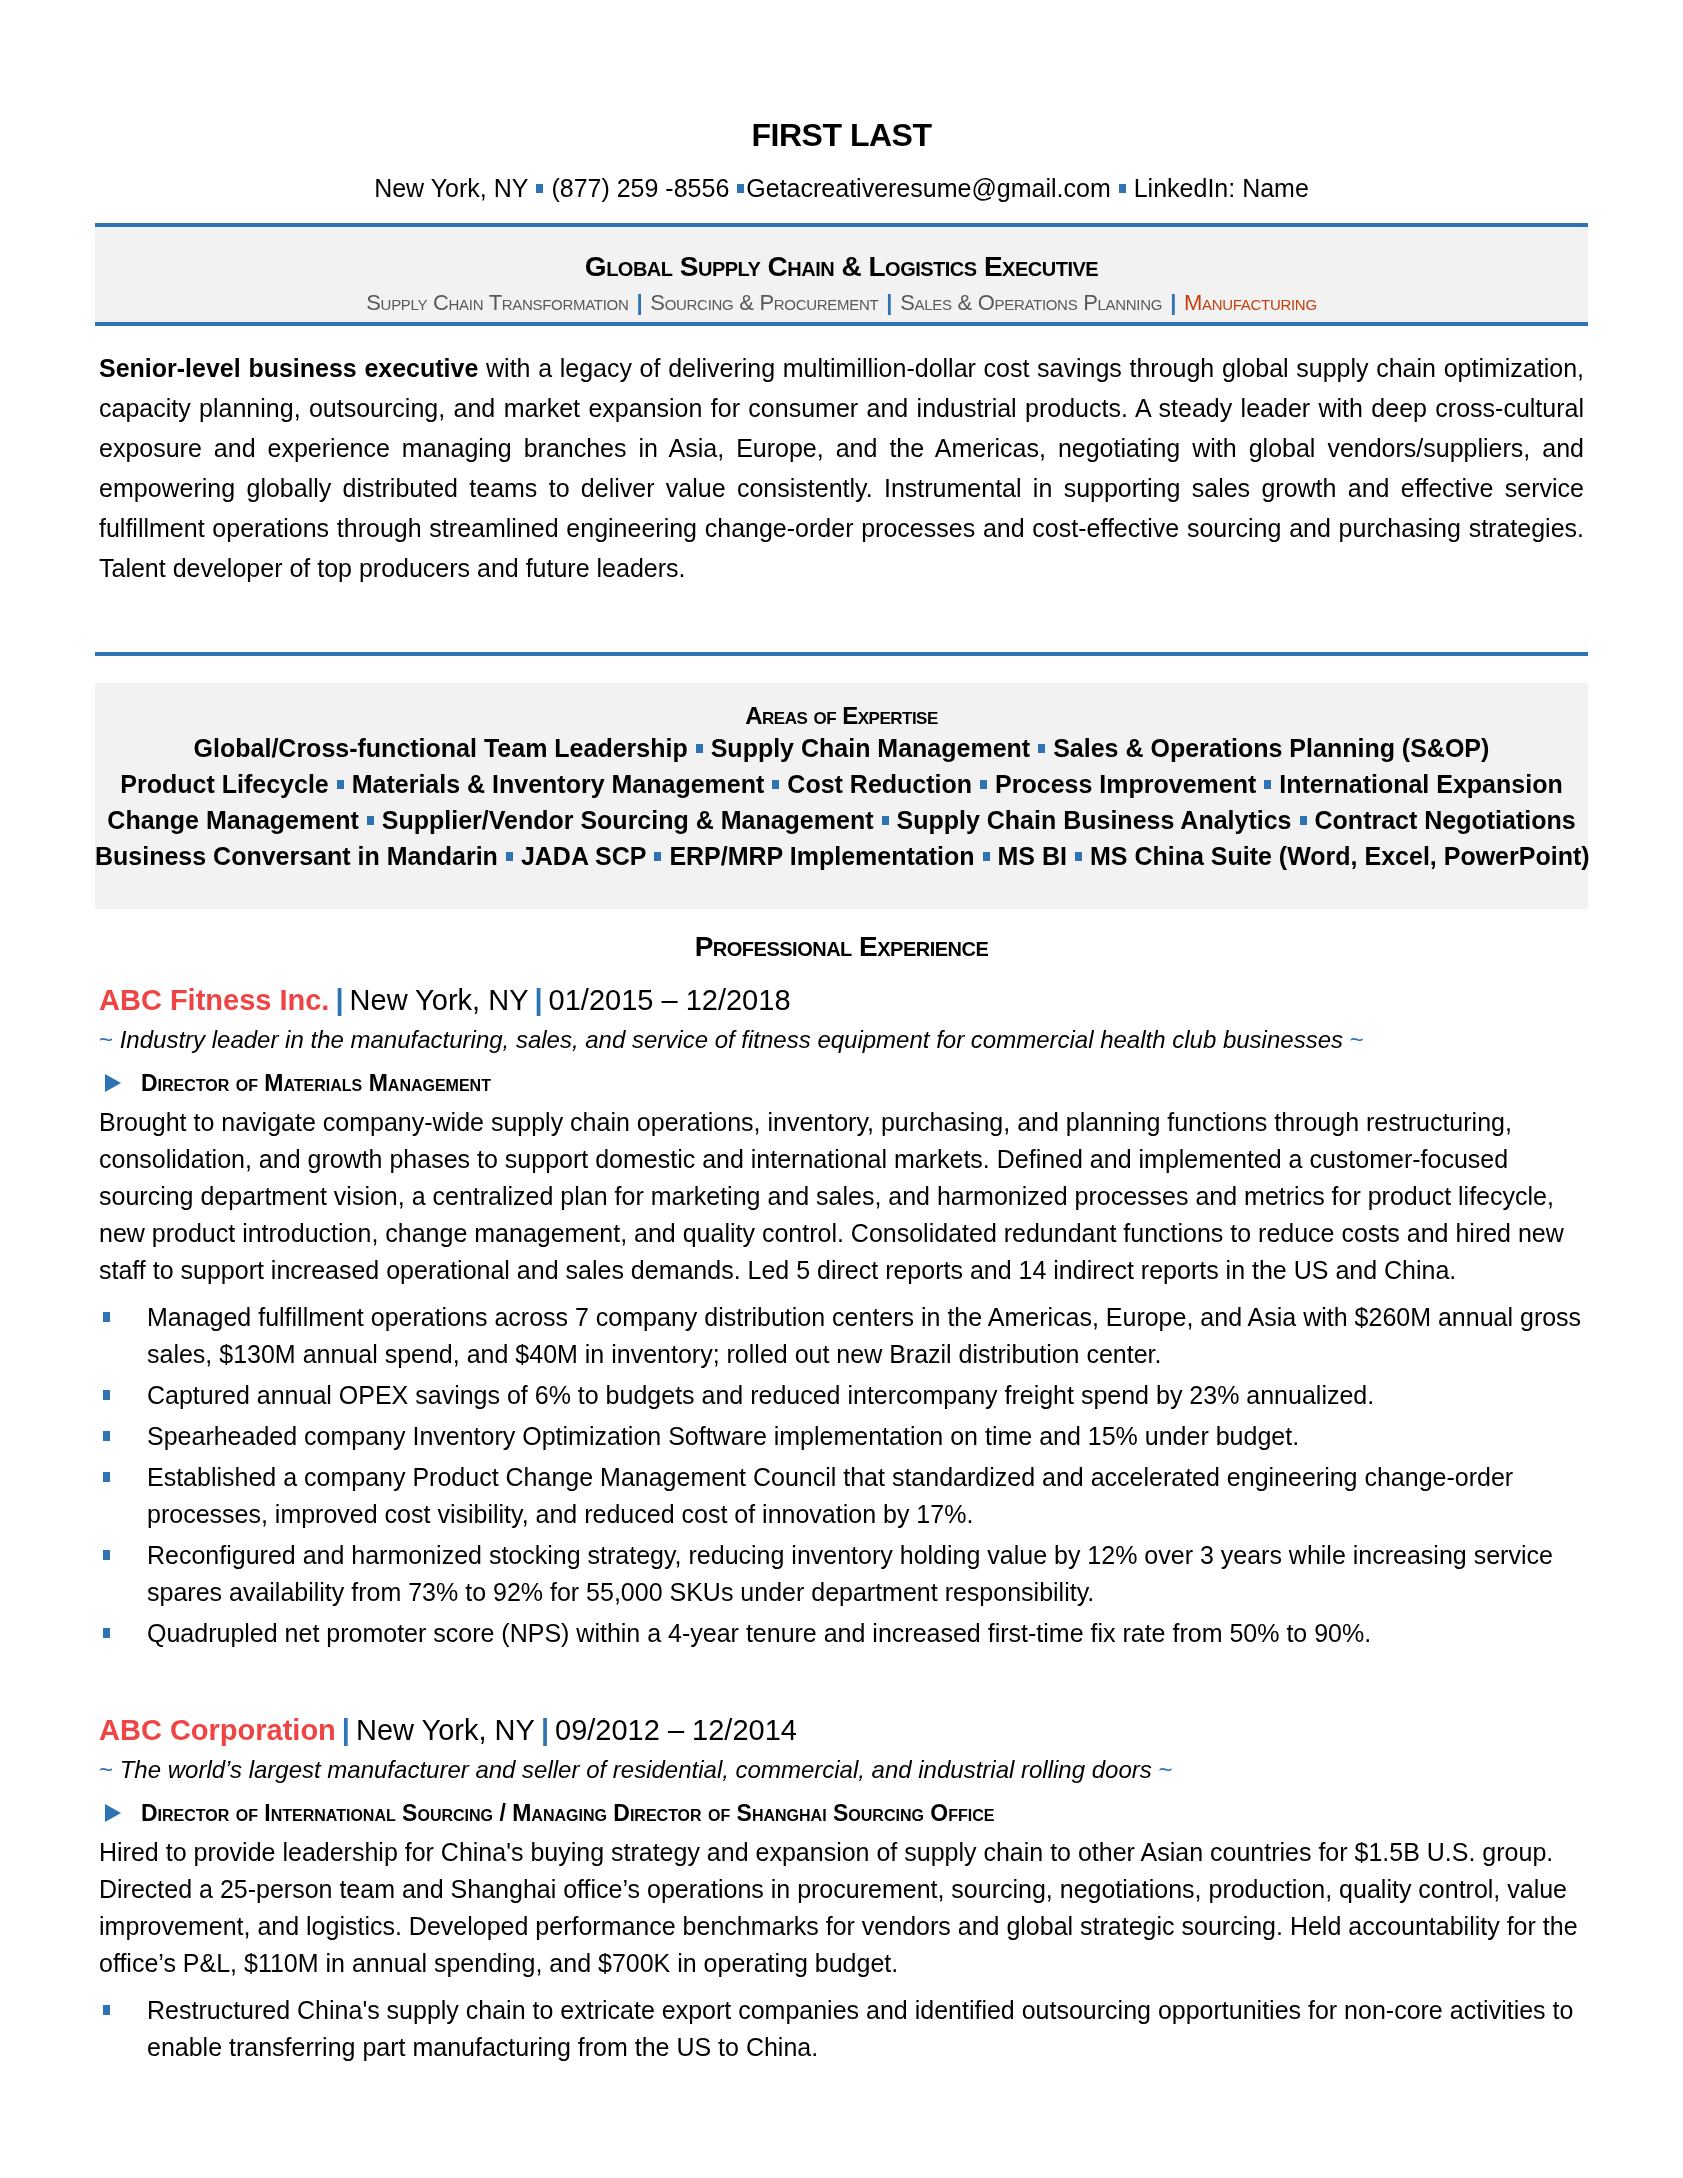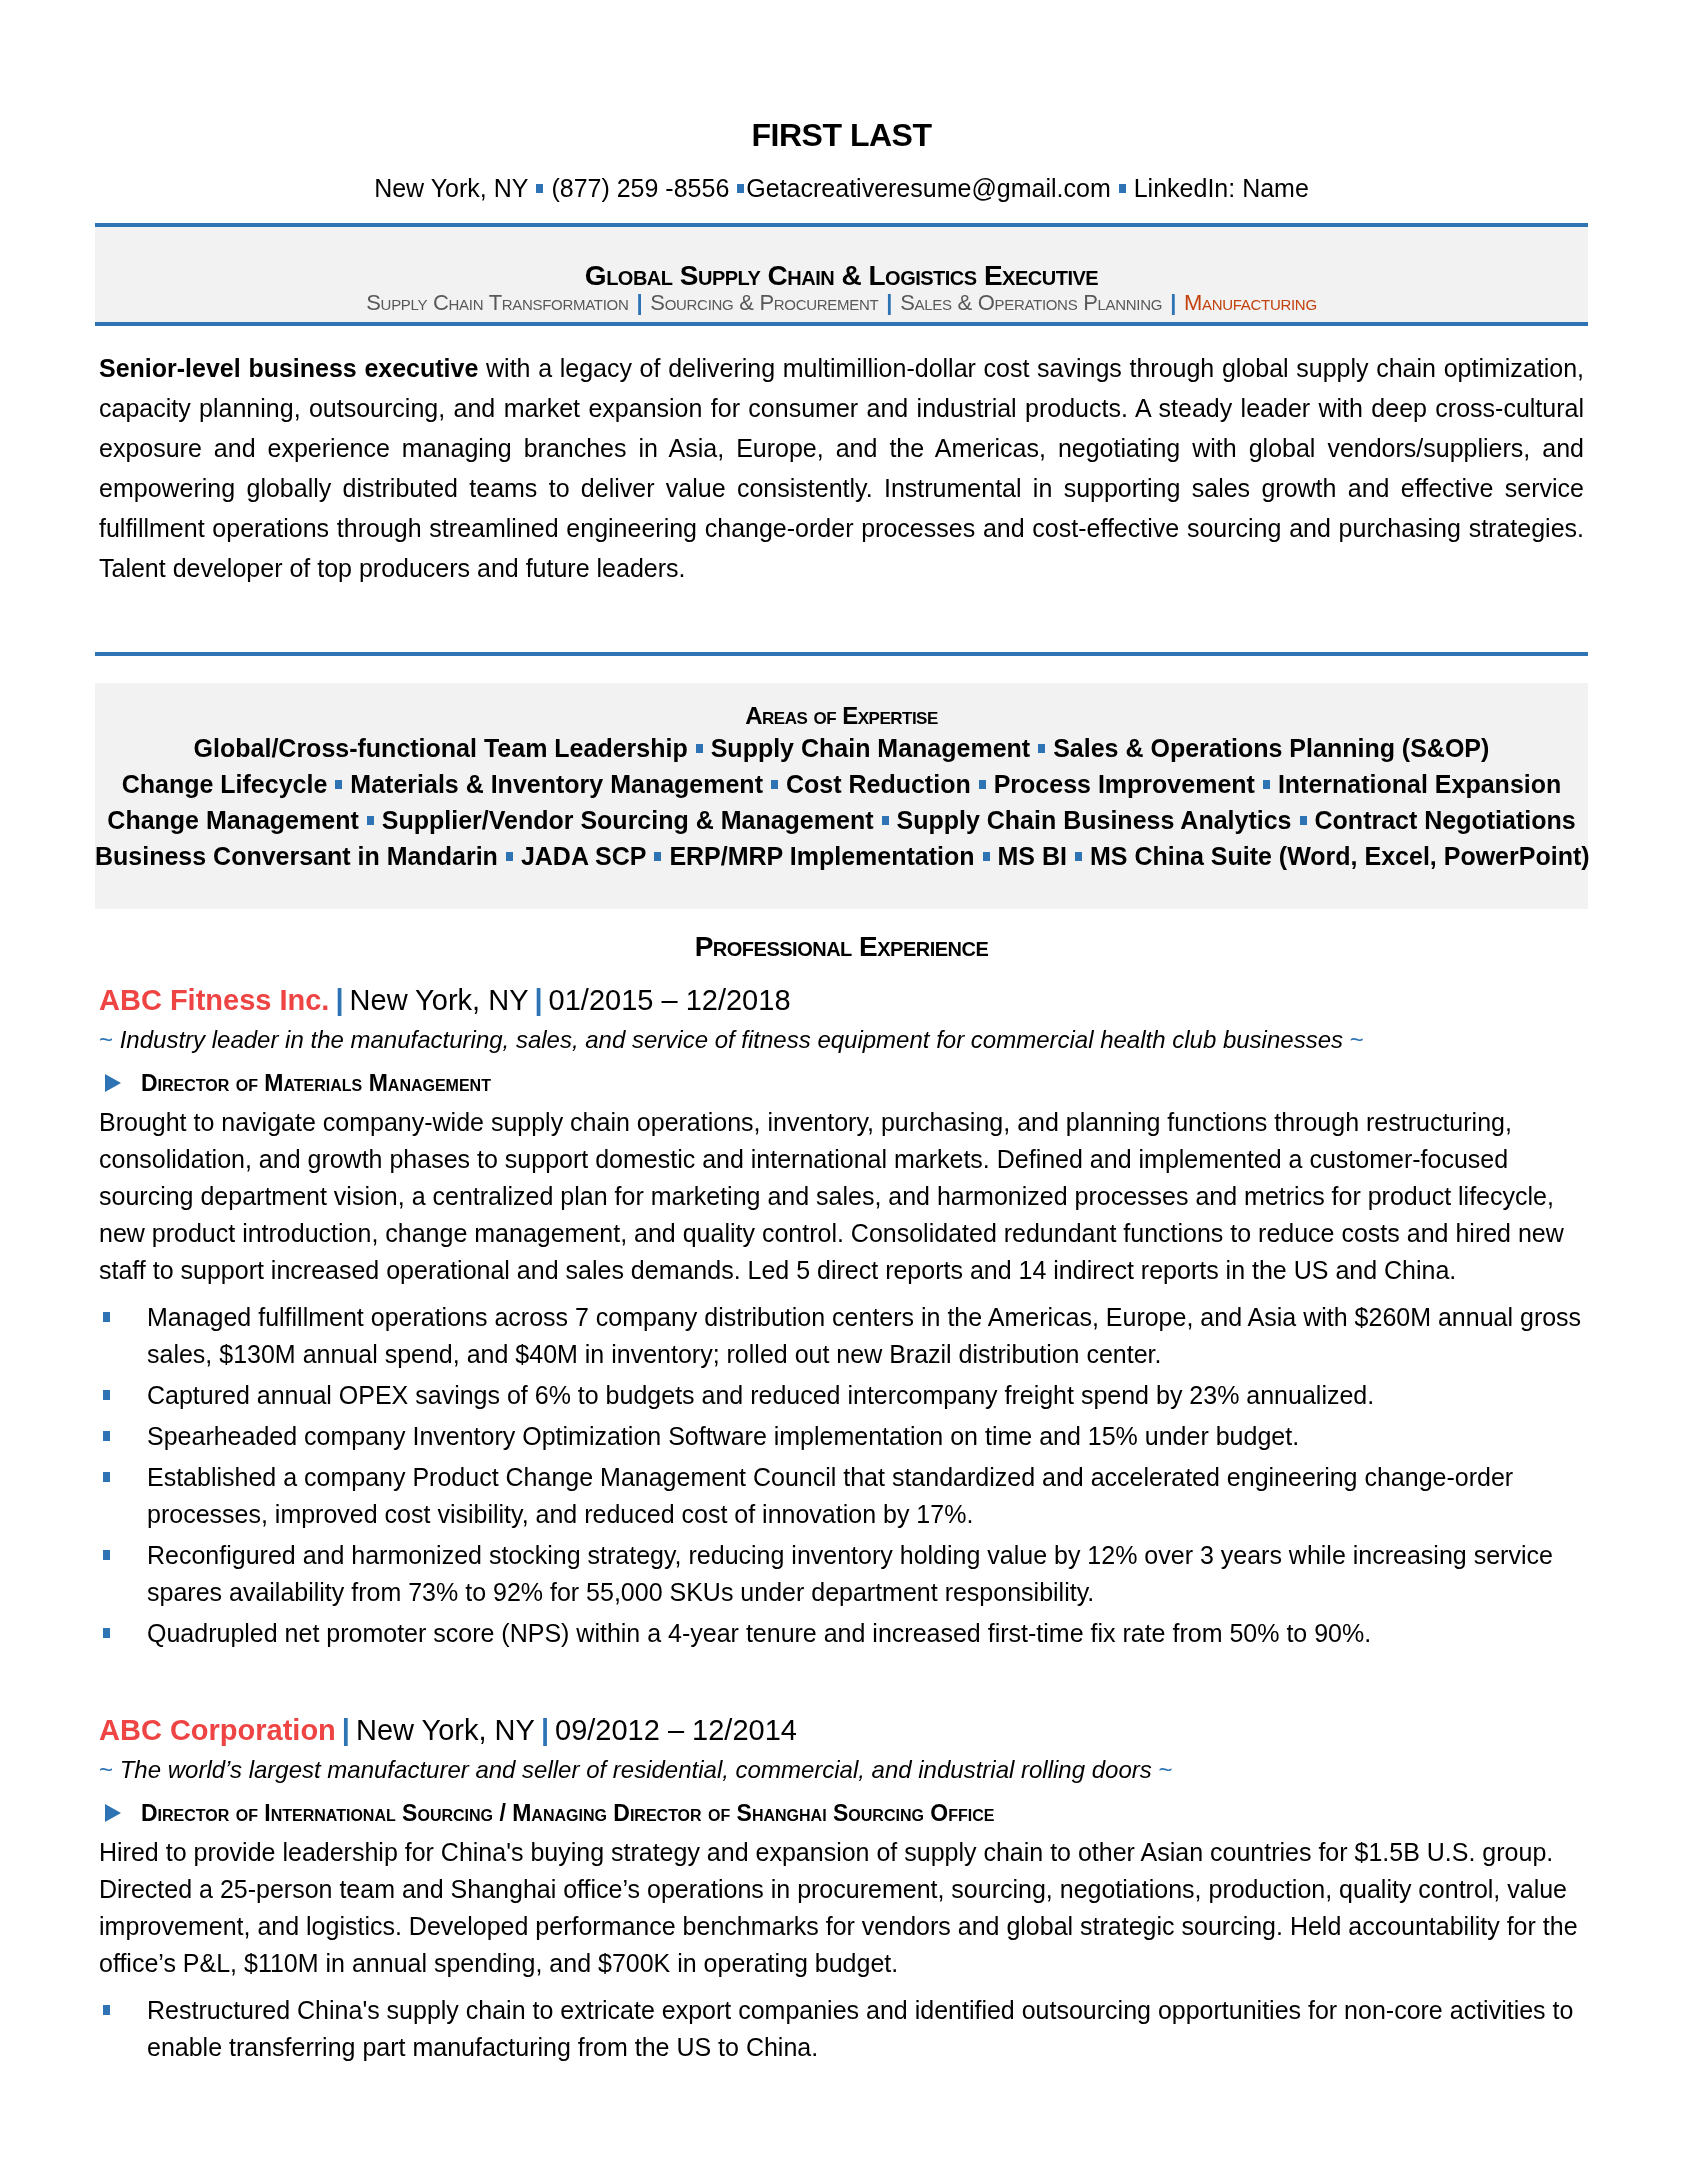--- a/index.html
+++ b/index.html
@@ -4,21 +4,21 @@
 <style>
   * { box-sizing: border-box; margin: 0; padding: 0; }
   html, body { width: 1683px; height: 2178px; background: #ffffff; }
   body { font-family: "Liberation Sans", sans-serif; color: #000; position: relative; overflow: hidden; }
   .page { position: absolute; left: 95px; top: 0; width: 1493px; }
   .name { position: absolute; top: 117px; left: 0; width: 100%; text-align: center; font-weight: bold; font-size: 32px; letter-spacing: -0.5px; }
   .contact { position: absolute; top: 174px; left: 0; width: 100%; text-align: center; font-size: 25px; }
   .sq { display: inline-block; width: 7px; height: 9px; background: #2e74b5; margin: 0 8px 3px 8px; vertical-align: middle; }
   .rule { position: absolute; left: 0; width: 100%; height: 4px; background: #2e74b5; }
   .banner { position: absolute; top: 227px; left: 0; width: 100%; height: 97px; background: #f2f2f2; }
-  .banner-title { position: absolute; top: 24px; left: 0; width: 100%; text-align: center; font-weight: bold; font-size: 28px; font-variant: small-caps; letter-spacing: -0.5px; margin-top: 9px; }
+  .banner-title { position: absolute; top: 24px; left: 0; width: 100%; text-align: center; font-weight: bold; font-size: 28px; font-variant: small-caps; letter-spacing: -0.5px; }
   .banner-sub { position: absolute; top: 63px; left: 0; width: 100%; text-align: center; font-size: 22px; font-variant: small-caps; color: #595959; letter-spacing: -0.3px; }
   .banner-sub .last { color: #c2410c; }
   .pipe { color: #2e74b5; font-weight: bold; margin: 0 8px; }
   .summary { position: absolute; top: 348px; left: 4px; width: 1485px; font-size: 25px; line-height: 40px; text-align: justify; }
   .summary b { font-weight: bold; }
   .expertise { position: absolute; top: 683px; left: 0; width: 100%; height: 226px; background: #f2f2f2; text-align: center; }
   .exp-title { padding-top: 19px; font-weight: bold; font-size: 24px; font-variant: small-caps; letter-spacing: -0.5px; }
   .exp-line { font-size: 25px; line-height: 36px; white-space: nowrap; font-weight: bold; }
   .exp-line:first-of-type { margin-top: 8px; }
   .section-title { position: absolute; top: 931px; left: 0; width: 100%; text-align: center; font-weight: bold; font-size: 28px; font-variant: small-caps; letter-spacing: -0.5px; }
@@ -58,21 +58,21 @@
   <div class="summary"><b>Senior-level business executive</b><span> with a legacy of delivering multimillion-dollar cost savings through global supply chain optimization, capacity planning, outsourcing, and market expansion for consumer and industrial products. A steady leader with deep cross-cultural exposure and experience managing branches in Asia, Europe, and the Americas, negotiating with global vendors/suppliers, and empowering globally distributed teams to deliver value consistently. Instrumental in supporting sales growth and effective service fulfillment operations through streamlined engineering change-order processes and cost-effective sourcing and purchasing strategies. Talent developer of top producers and future leaders.</span></div>
 
   <div class="rule" style="top:652px"></div>
 
   <div class="expertise">
     <div class="exp-title">Areas of Expertise</div>
     <div class="exp-line">
       <span>Global/Cross-functional Team Leadership</span><span class="sq"></span><span>Supply Chain Management</span><span class="sq"></span><span>Sales &amp; Operations Planning (S&amp;OP)</span>
     </div>
     <div class="exp-line">
-      <span>Change Lifecycle</span><span class="sq"></span><span>Materials &amp; Inventory Management</span><span class="sq"></span><span>Cost Reduction</span><span class="sq"></span><span>Process Improvement</span><span class="sq"></span><span>International Expansion</span>
+      <span>Product Lifecycle</span><span class="sq"></span><span>Materials &amp; Inventory Management</span><span class="sq"></span><span>Cost Reduction</span><span class="sq"></span><span>Process Improvement</span><span class="sq"></span><span>International Expansion</span>
     </div>
     <div class="exp-line">
       <span>Change Management</span><span class="sq"></span><span>Supplier/Vendor Sourcing &amp; Management</span><span class="sq"></span><span>Supply Chain Business Analytics</span><span class="sq"></span><span>Contract Negotiations</span>
     </div>
     <div class="exp-line">
       <span>Business Conversant in Mandarin</span><span class="sq"></span><span>JADA SCP</span><span class="sq"></span><span>ERP/MRP Implementation</span><span class="sq"></span><span>MS BI</span><span class="sq"></span><span>MS China Suite (Word, Excel, PowerPoint)</span>
     </div>
   </div>
 
   <div class="section-title">Professional Experience</div>

